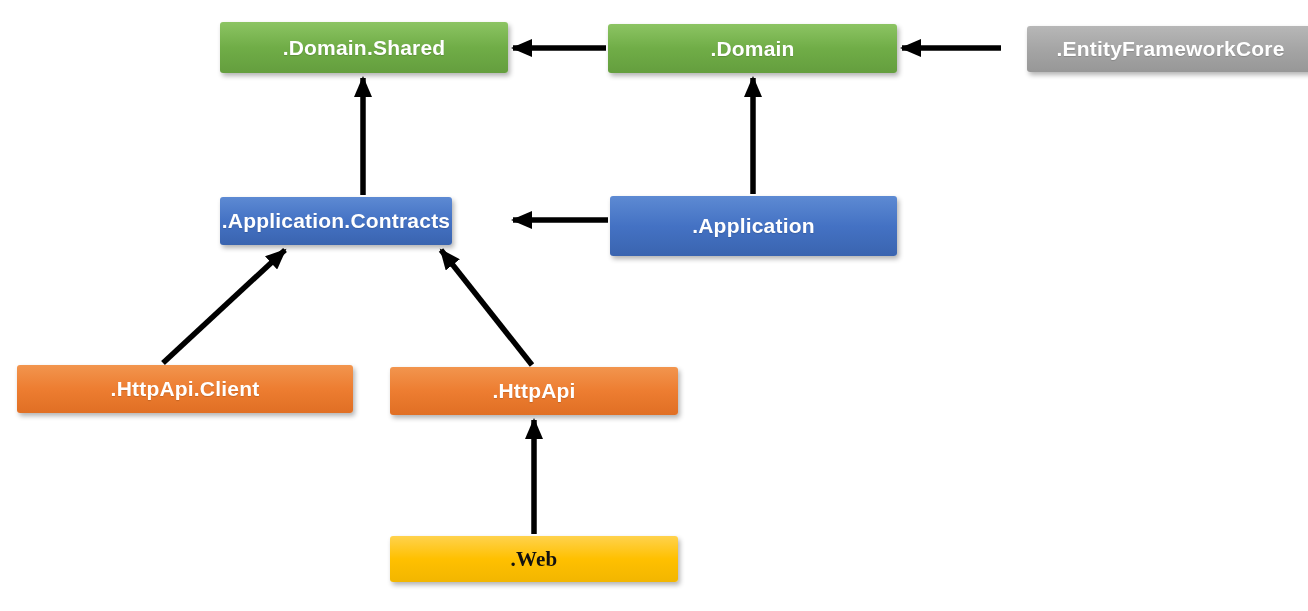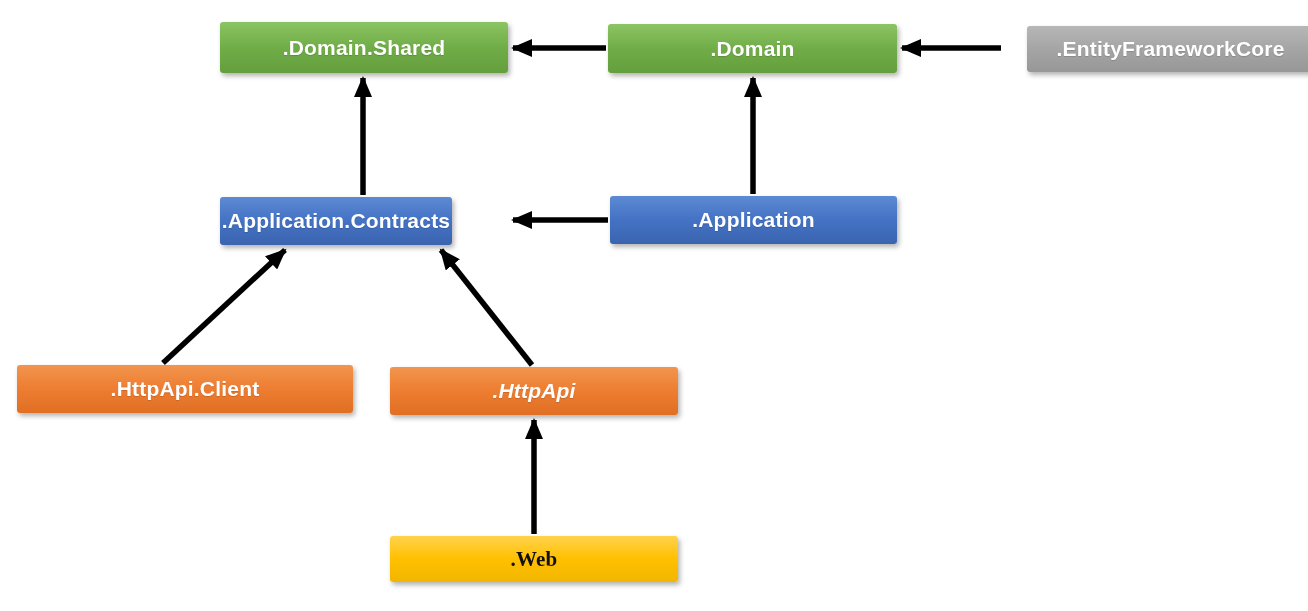--- a/index.html
+++ b/index.html
@@ -69,26 +69,26 @@
       </div>
       <div class="node" style="left: 608px; top: 24px; width: 289px; height: 49px; background: linear-gradient(rgb(140, 196, 99) 0%, rgb(112, 173, 71) 50%, rgb(100, 158, 62) 100%);">
         <span class="label" style="color: rgb(255, 255, 255);">.Domain</span>
       </div>
       <div class="node" style="left: 1003px; top: 26px; width: 287px; height: 46px; background: linear-gradient(rgb(183, 183, 183) 0%, rgb(165, 165, 165) 50%, rgb(151, 151, 151) 100%); margin-left: 24px;">
         <span class="label" style="color: rgb(255, 255, 255);">.EntityFrameworkCore</span>
       </div>
       <div class="node" style="left: 220px; top: 197px; width: 232px; height: 48px; background: linear-gradient(rgb(93, 138, 211) 0%, rgb(68, 114, 196) 50%, rgb(58, 100, 175) 100%);">
         <span class="label" style="color: rgb(255, 255, 255);">.Application.Contracts</span>
       </div>
-      <div class="node" style="left: 610px; top: 196px; width: 287px; height: 48px; background: linear-gradient(rgb(93, 138, 211) 0%, rgb(68, 114, 196) 50%, rgb(58, 100, 175) 100%);">
+      <div class="node" style="left: 610px; top: 196px; width: 287px; height: 60px; background: linear-gradient(rgb(93, 138, 211) 0%, rgb(68, 114, 196) 50%, rgb(58, 100, 175) 100%);">
         <span class="label" style="color: rgb(255, 255, 255);">.Application</span>
       </div>
       <div class="node" style="left: 17px; top: 365px; width: 336px; height: 48px; background: linear-gradient(rgb(242, 149, 78) 0%, rgb(237, 125, 49) 50%, rgb(224, 111, 36) 100%);">
         <span class="label" style="color: rgb(255, 255, 255);">.HttpApi.Client</span>
       </div>
-      <div class="node" style="left: 390px; top: 367px; width: 288px; height: 48px; background: linear-gradient(rgb(242, 149, 78) 0%, rgb(237, 125, 49) 50%, rgb(224, 111, 36) 100%); font-style: italic;">
+      <div class="node" style="left: 390px; top: 367px; width: 288px; height: 48px; background: linear-gradient(rgb(242, 149, 78) 0%, rgb(237, 125, 49) 50%, rgb(224, 111, 36) 100%);">
         <span class="label" style="color: rgb(255, 255, 255);">.HttpApi</span>
       </div>
       <div class="node dark-text" style="left: 390px; top: 536px; width: 288px; height: 46px; background: linear-gradient(rgb(255, 210, 77) 0%, rgb(255, 192, 0) 50%, rgb(242, 182, 0) 100%);">
         <span class="label" style="color: rgb(17, 17, 17); font-family: Liberation Serif, serif;">.Web</span>
       </div>
     </div>
 </div>
 
 </body></html>

